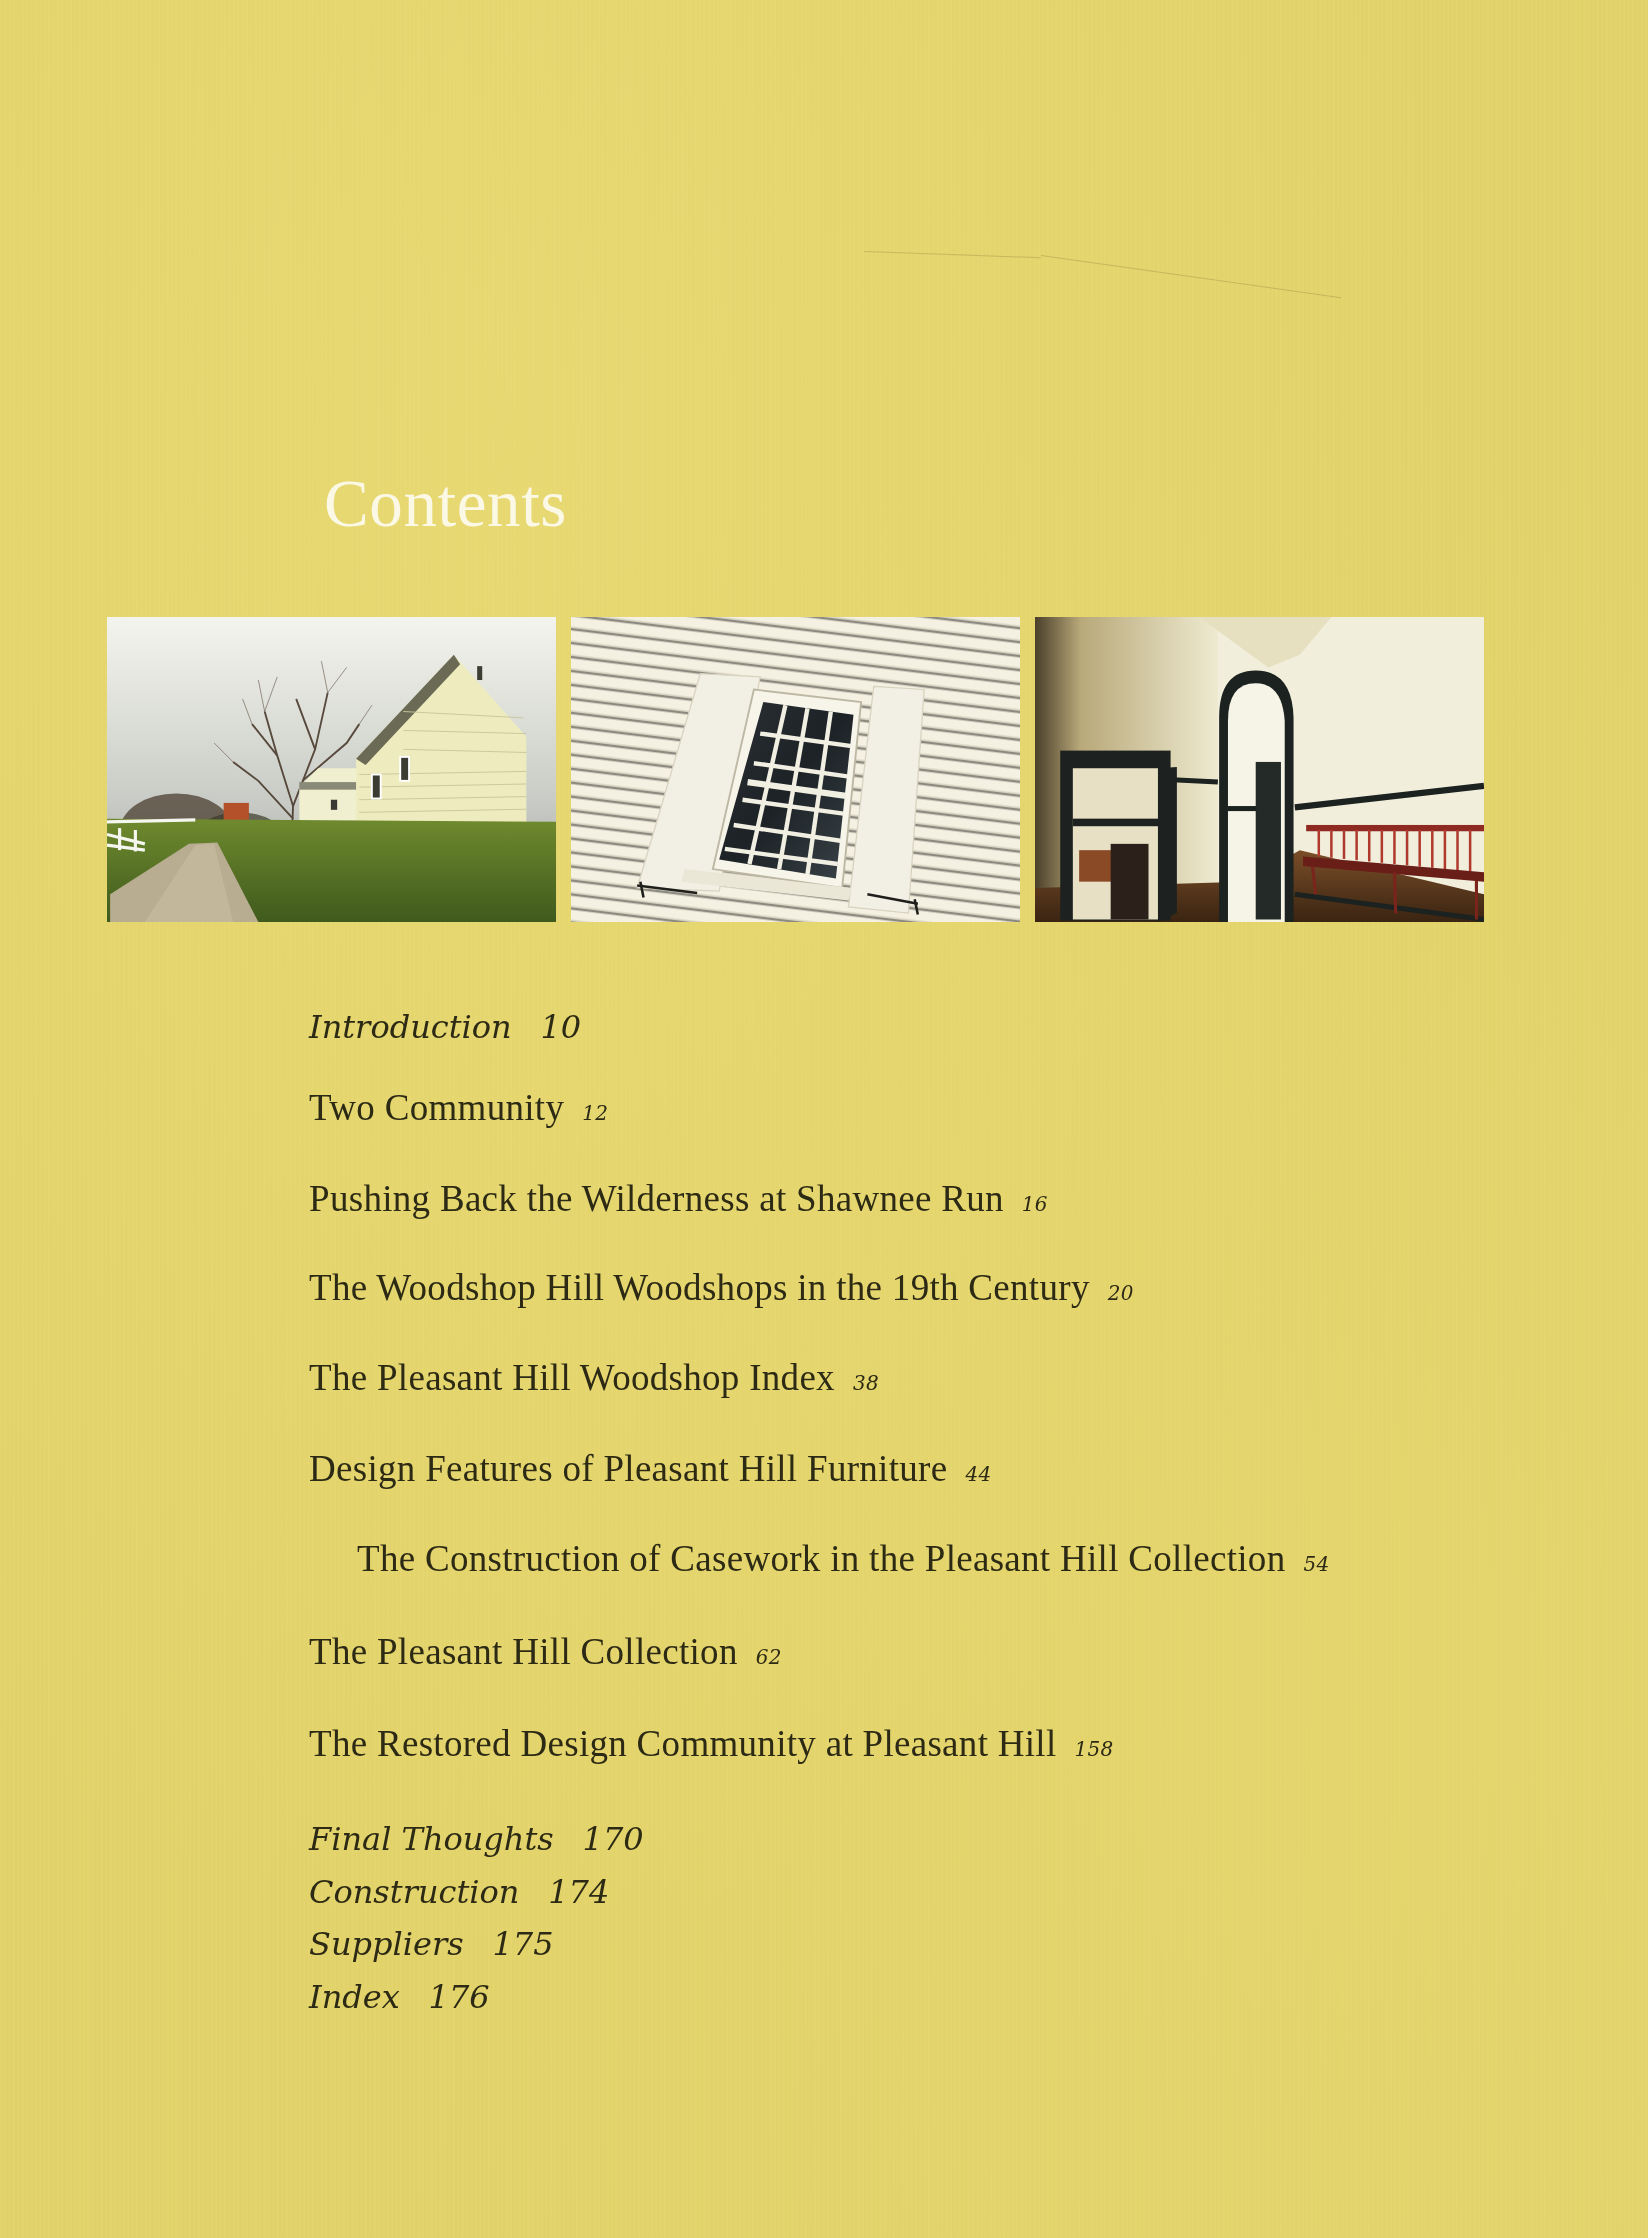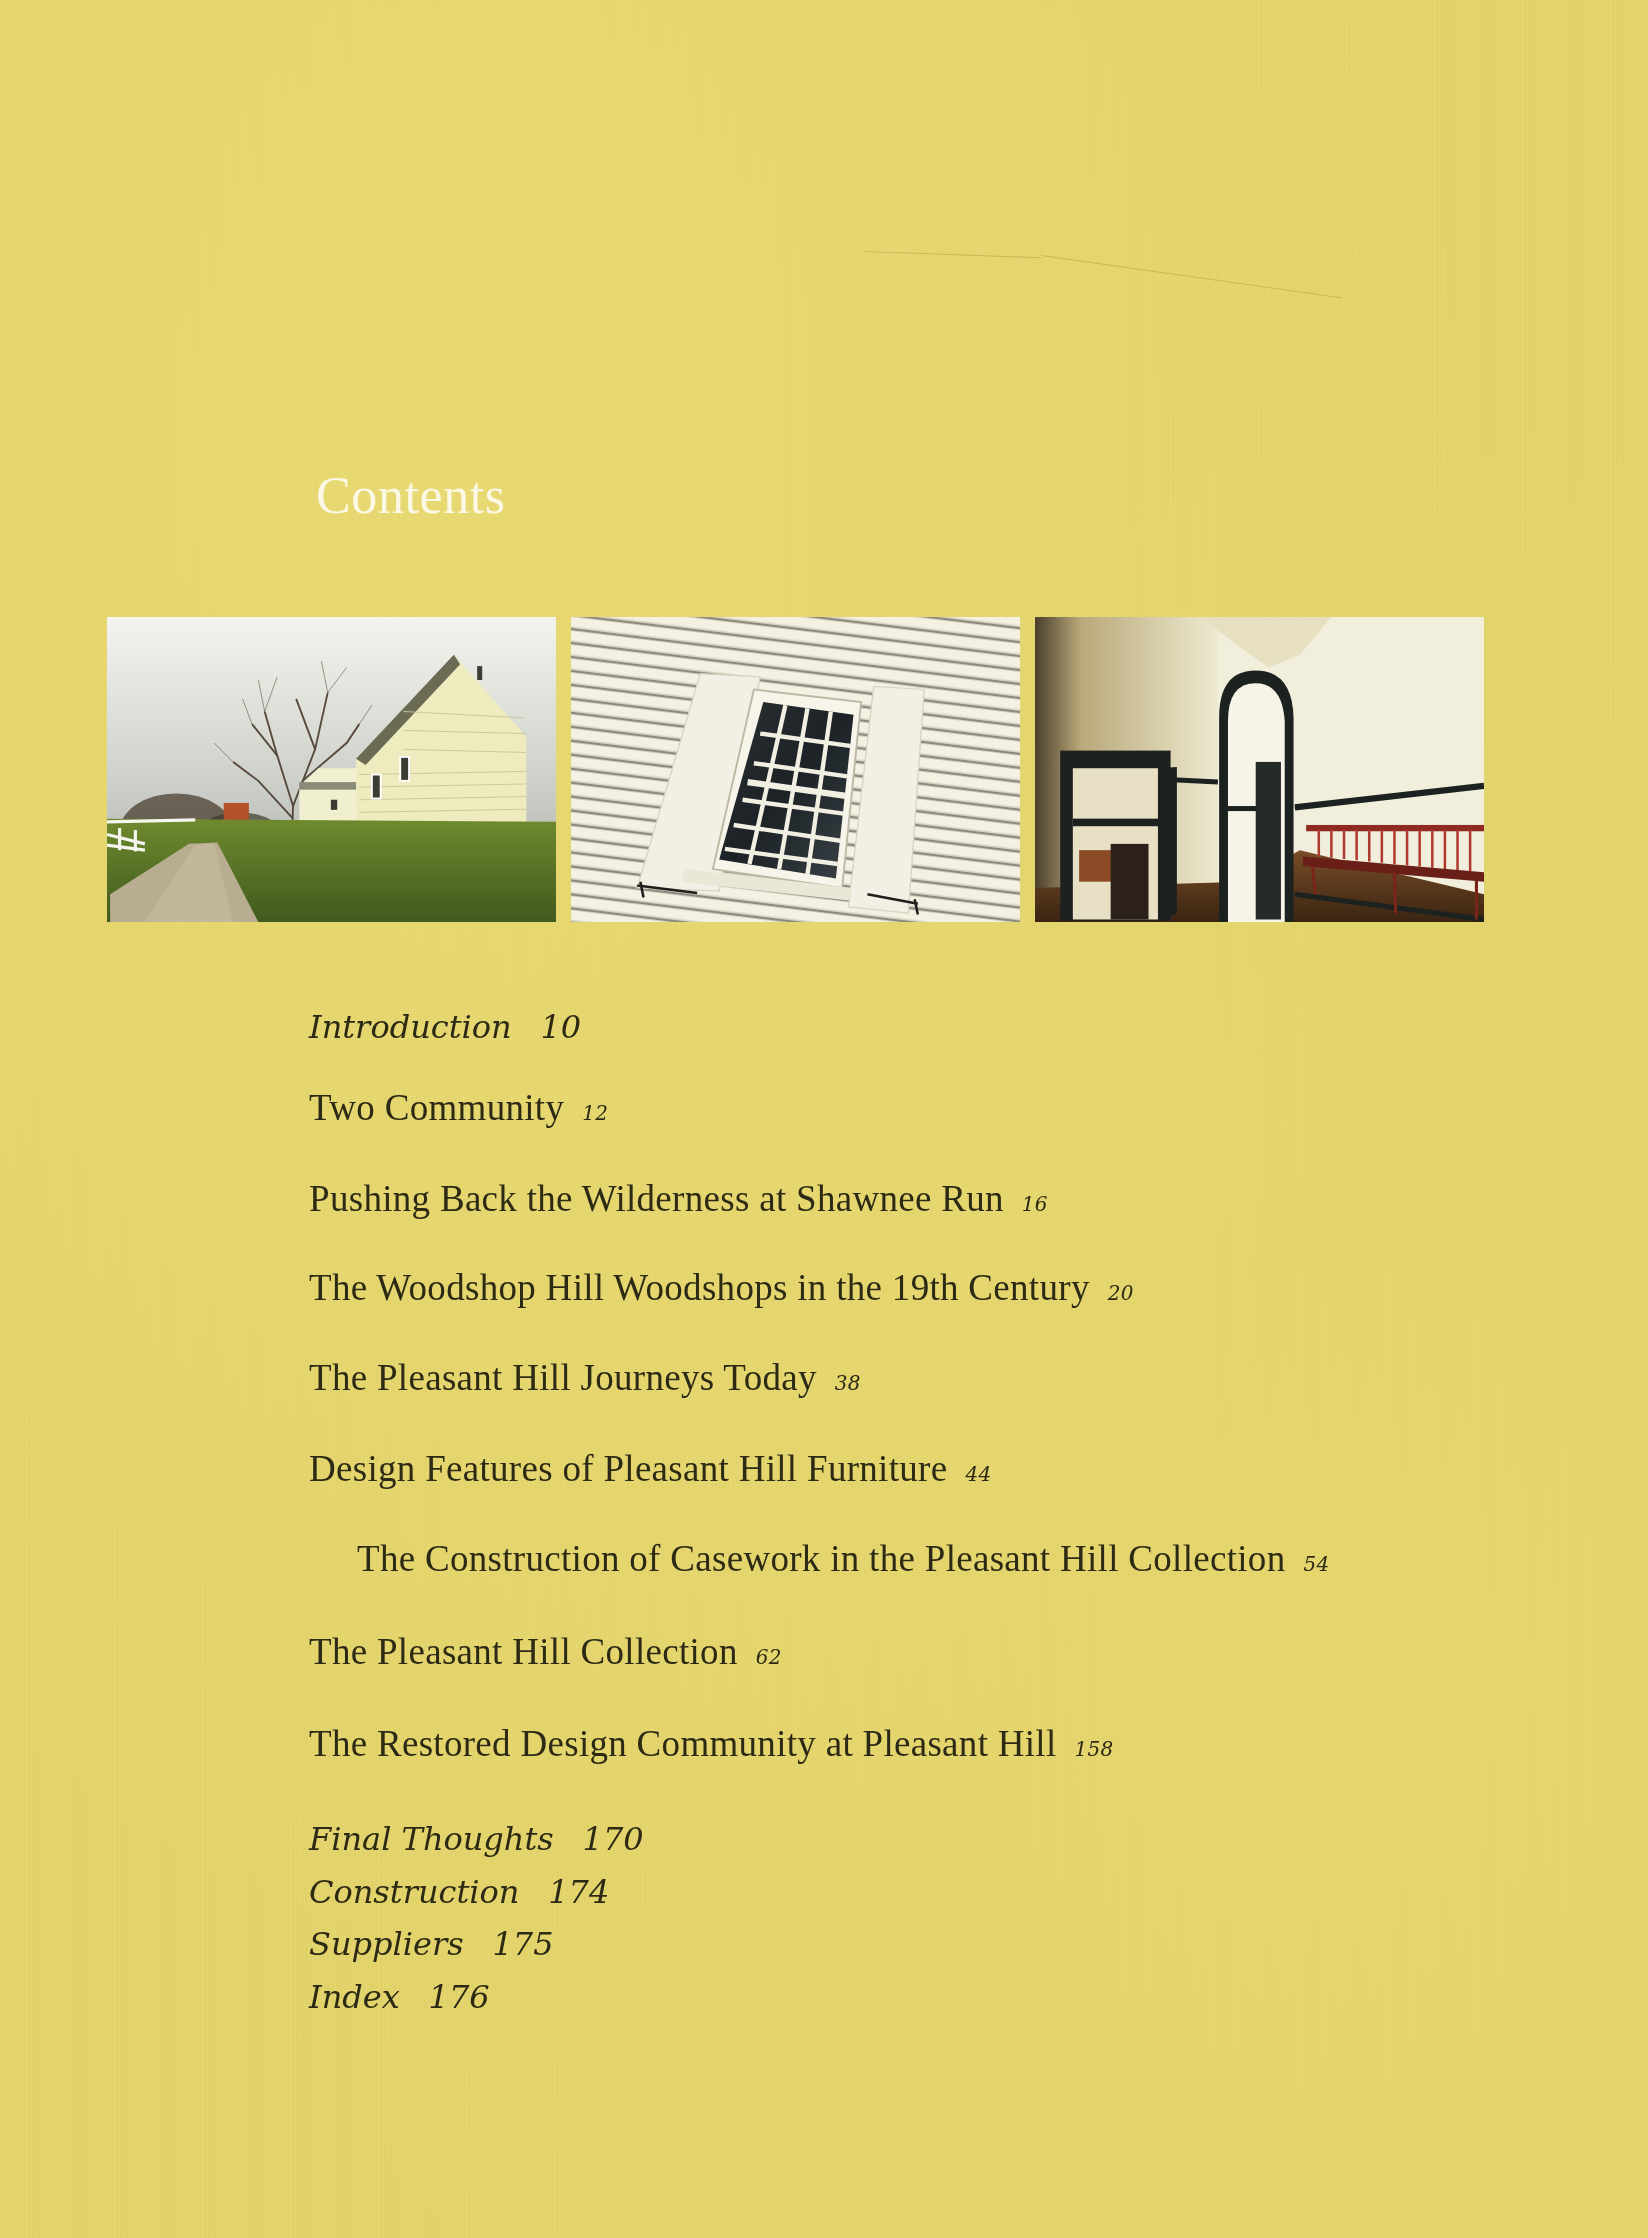--- a/index.html
+++ b/index.html
@@ -22,24 +22,24 @@
     .scratch {
       position: absolute;
       height: 1.3px;
       background: rgba(150,130,60,0.35);
       transform-origin: left center;
     }
     .page-title {
       position: absolute;
       left: 312px;
       top: 441px;
-      margin: 4px;
+      margin: 12px;
       font-family: "Liberation Serif", "DejaVu Serif", serif;
       font-weight: normal;
-      font-size: 52px;
+      font-size: 67px;
       line-height: 101px;
       color: #fbf8e6;
       letter-spacing: 0.6px;
     }
     .photo {
       position: absolute;
       top: 617px;
       width: 449px;
       height: 305px;
       overflow: hidden;
@@ -276,21 +276,21 @@
   <div class="toc-entry major" style="top:1086px;">
     <span>Two Community</span><span class="page">12</span>
   </div>
   <div class="toc-entry major" style="top:1177px;">
     <span>Pushing Back the Wilderness at Shawnee Run</span><span class="page">16</span>
   </div>
   <div class="toc-entry major" style="top:1266px;">
     <span>The Woodshop Hill Woodshops in the 19th Century</span><span class="page">20</span>
   </div>
   <div class="toc-entry major" style="top:1356px;">
-    <span>The Pleasant Hill Journeys Today</span><span class="page">38</span>
+    <span>The Pleasant Hill Woodshop Index</span><span class="page">38</span>
   </div>
   <div class="toc-entry major" style="top:1447px;">
     <span>Design Features of Pleasant Hill Furniture</span><span class="page">44</span>
   </div>
   <div class="toc-entry major" style="top:1537px;margin-left:48px;">
     <span>The Construction of Casework in the Pleasant Hill Collection</span><span class="page">54</span>
   </div>
   <div class="toc-entry major" style="top:1630px;">
     <span>The Pleasant Hill Collection</span><span class="page">62</span>
   </div>

